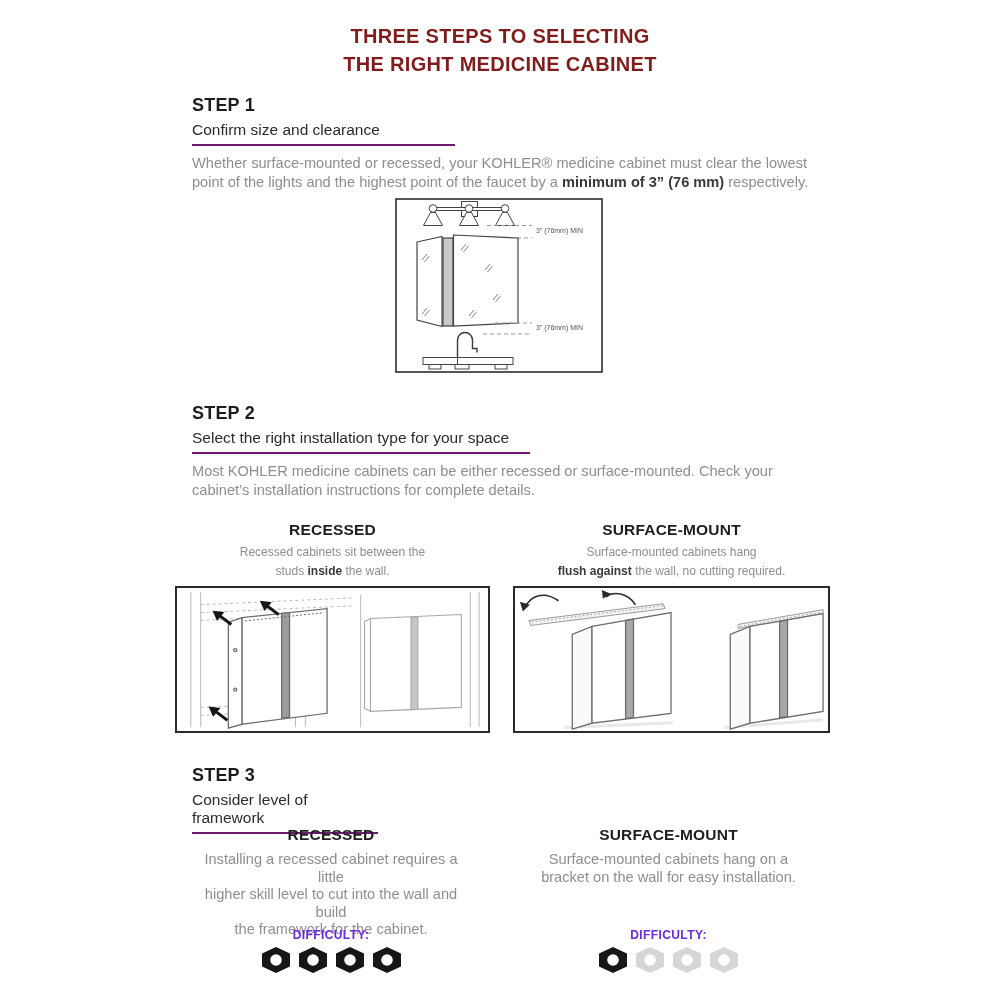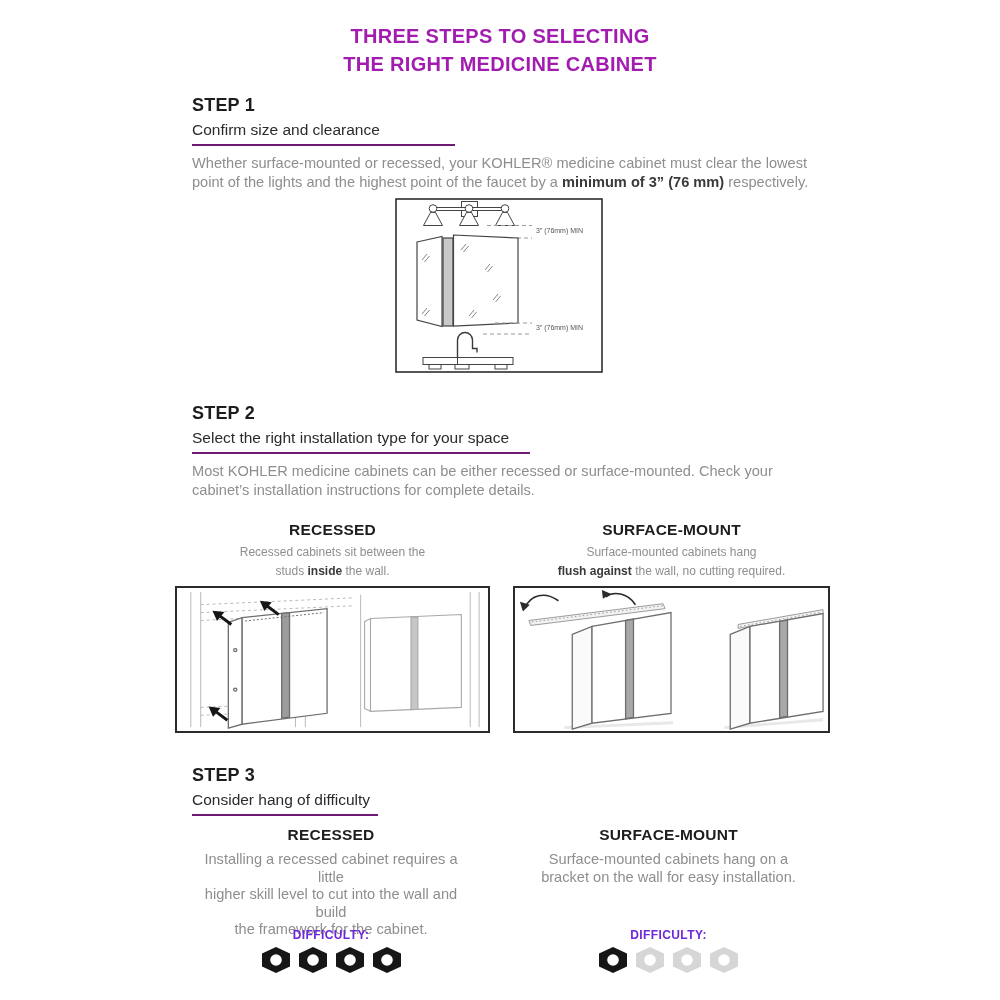--- a/index.html
+++ b/index.html
@@ -3,21 +3,21 @@
 <meta charset="utf-8">
 <style>
   * { margin:0; padding:0; box-sizing:border-box; }
   html,body { background:#ffffff; }
   .page {
     position:relative; width:1000px; height:1000px; background:#fff;
     font-family:"Liberation Sans","DejaVu Sans",sans-serif; color:#1c1c1c; overflow:hidden;
   }
   .title {
     position:absolute; top:22px; left:0; width:1000px; text-align:center;
-    font-size:20px; font-weight:bold; line-height:28px; color:#a21caf; letter-spacing:.3px;
+    font-size:20px; font-weight:bold; line-height:28px; color:#7f1d1d; letter-spacing:.3px;
   }
   .step-block { position:absolute; left:192px; width:640px; }
   .step-h { font-size:18px; font-weight:bold; color:#1d1d1d; letter-spacing:.2px; }
   .step-sub {
     display:block; margin-top:5px; padding-bottom:5px; font-size:15.5px; color:#2b2b2b;
     border-bottom:2px solid #701a75;
   }
   .u1 { width:263px; } .u2 { width:338px; } .u3 { width:186px; }
   .body-text {
     margin-top:8px; font-size:14.6px; line-height:19px; color:#8e8e8e; white-space:pre-line;
@@ -205,21 +205,21 @@
           <polygon points="218,46 238,38 238,136 218,142" fill="#fafafa"></polygon>
           <polygon points="238,38 312,25 312,124 238,136" fill="#ffffff"></polygon>
           <polygon points="268,33 276,31.6 276,129 268,130.5" fill="#a8a8a8"></polygon>
         </g>
       </svg>
     </div>
   </div>
 
   <section class="step-block" style="top:765px;">
     <div class="step-h">STEP 3</div>
-    <div class="step-sub u3">Consider hang of difficulty</div>
+    <div class="step-sub u3">Consider level of framework</div>
   </section>
 
   <div class="col" style="left:192px; top:826px; width:278px;">
     <div class="col-h">RECESSED</div>
     <p class="col3-body">Installing a recessed cabinet requires a little
 higher skill level to cut into the wall and build
 the framework for the cabinet.</p>
   </div>
 
   <div class="col" style="left:530px; top:826px; width:277px;">

